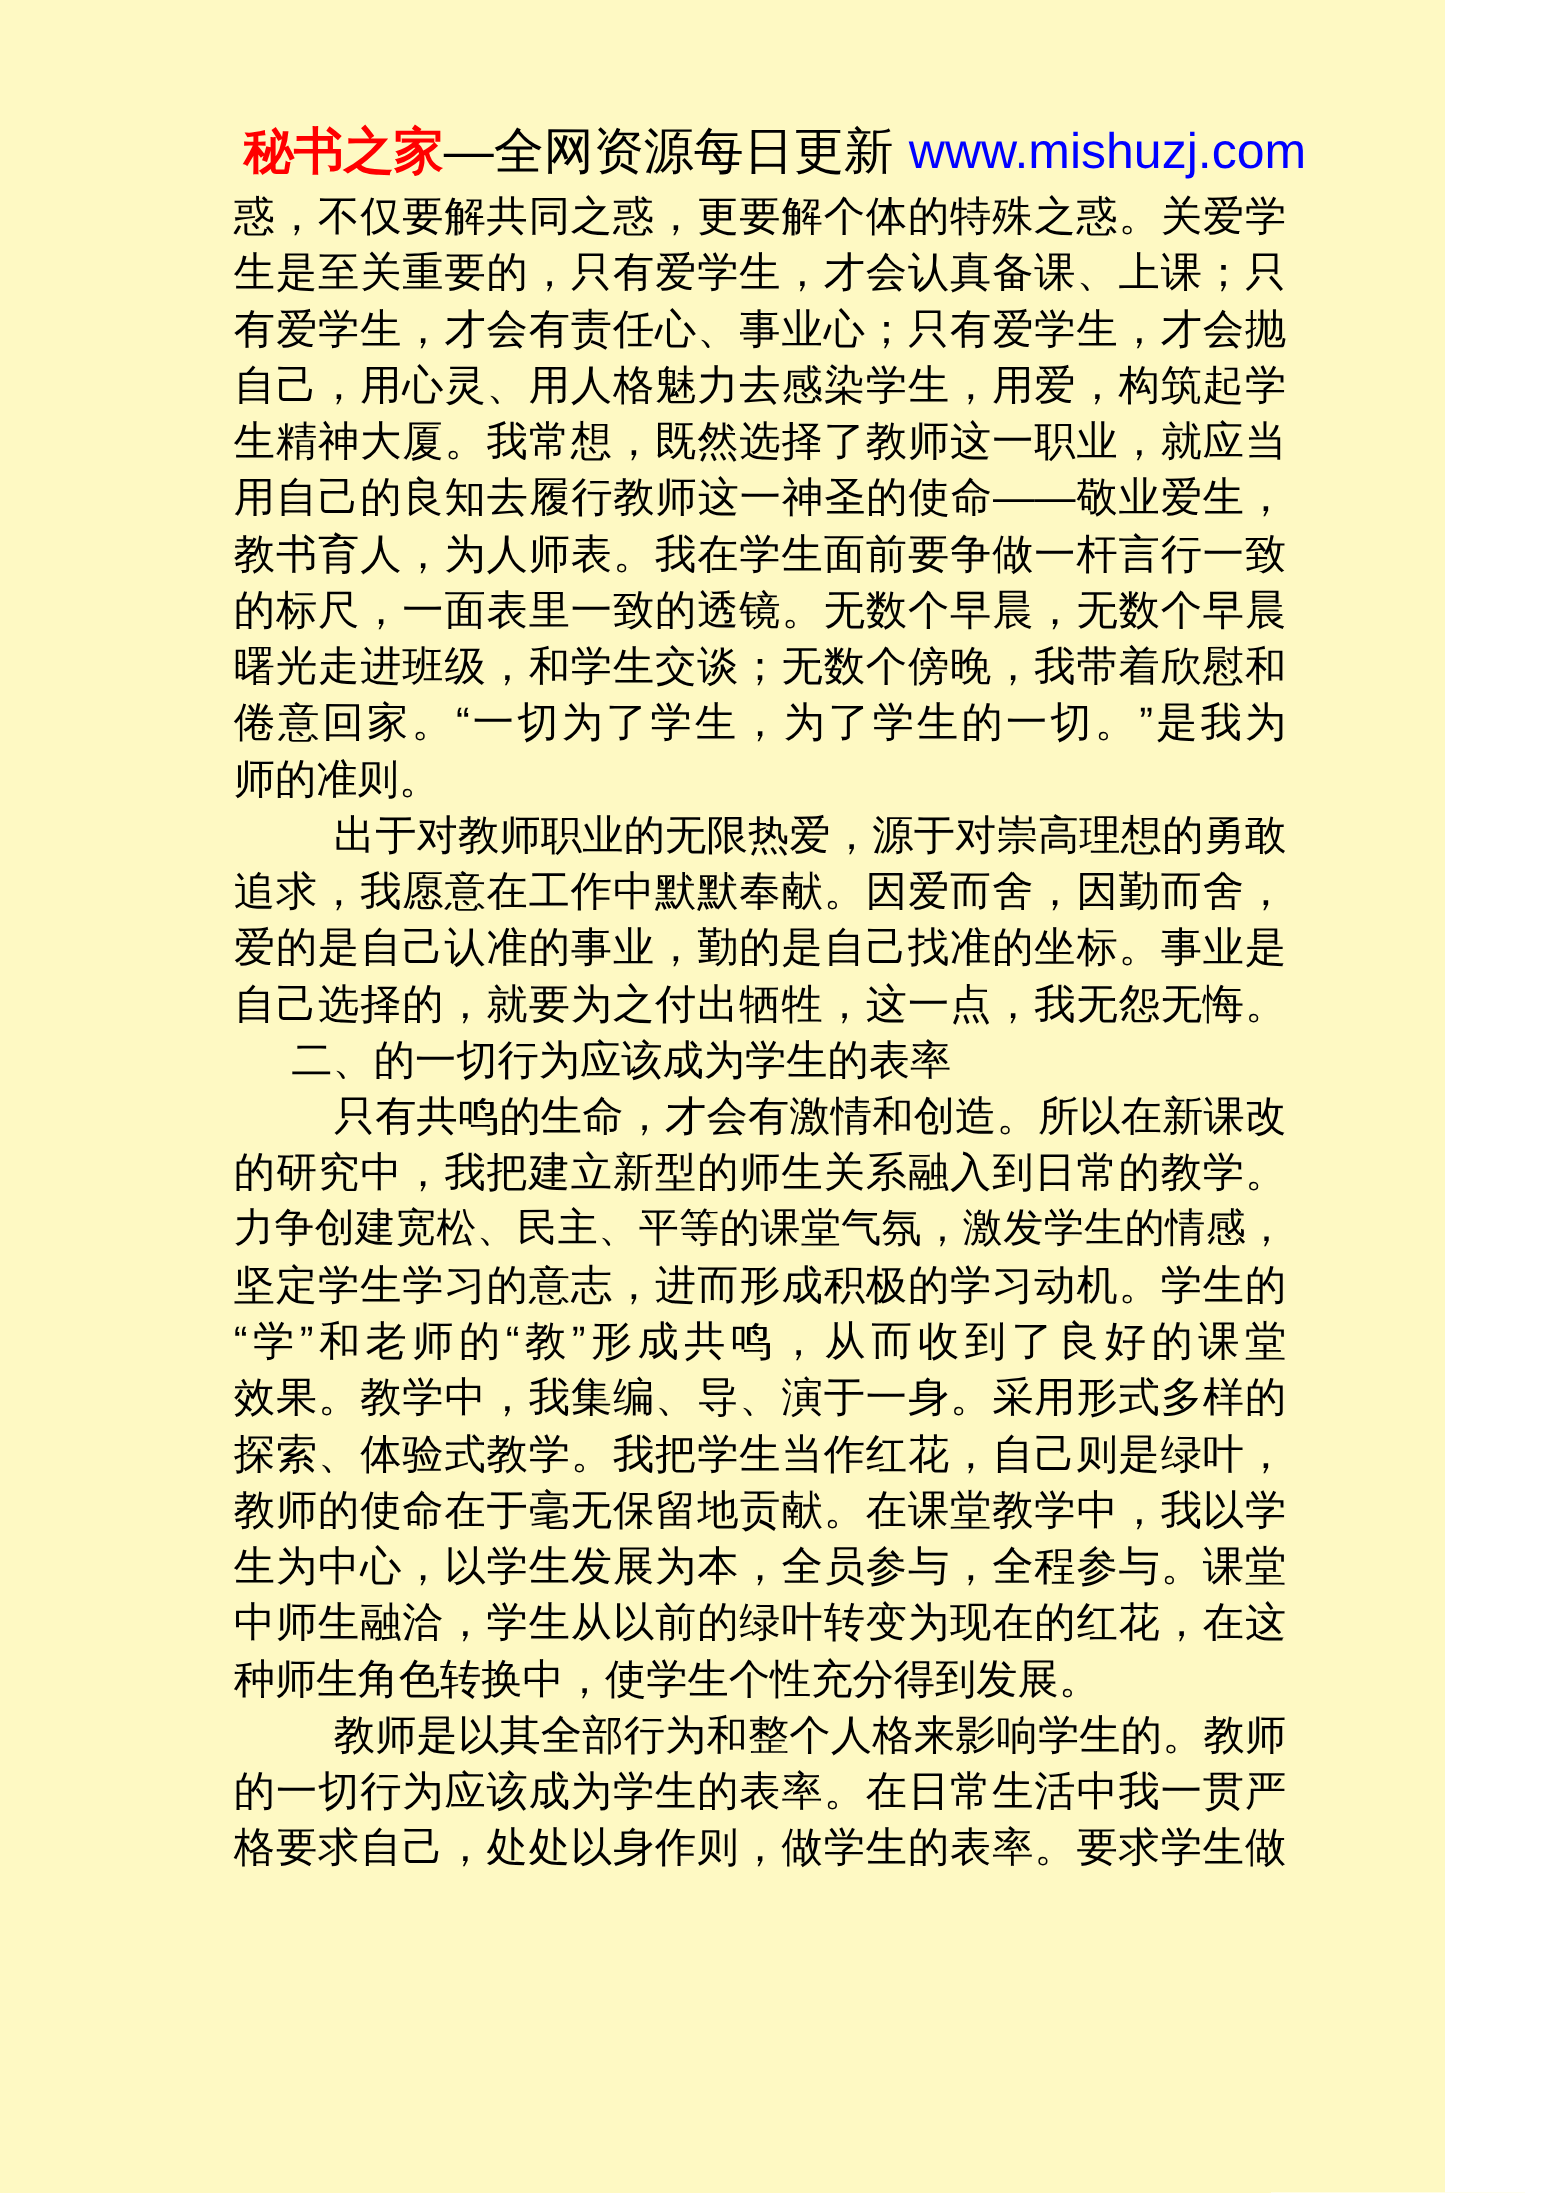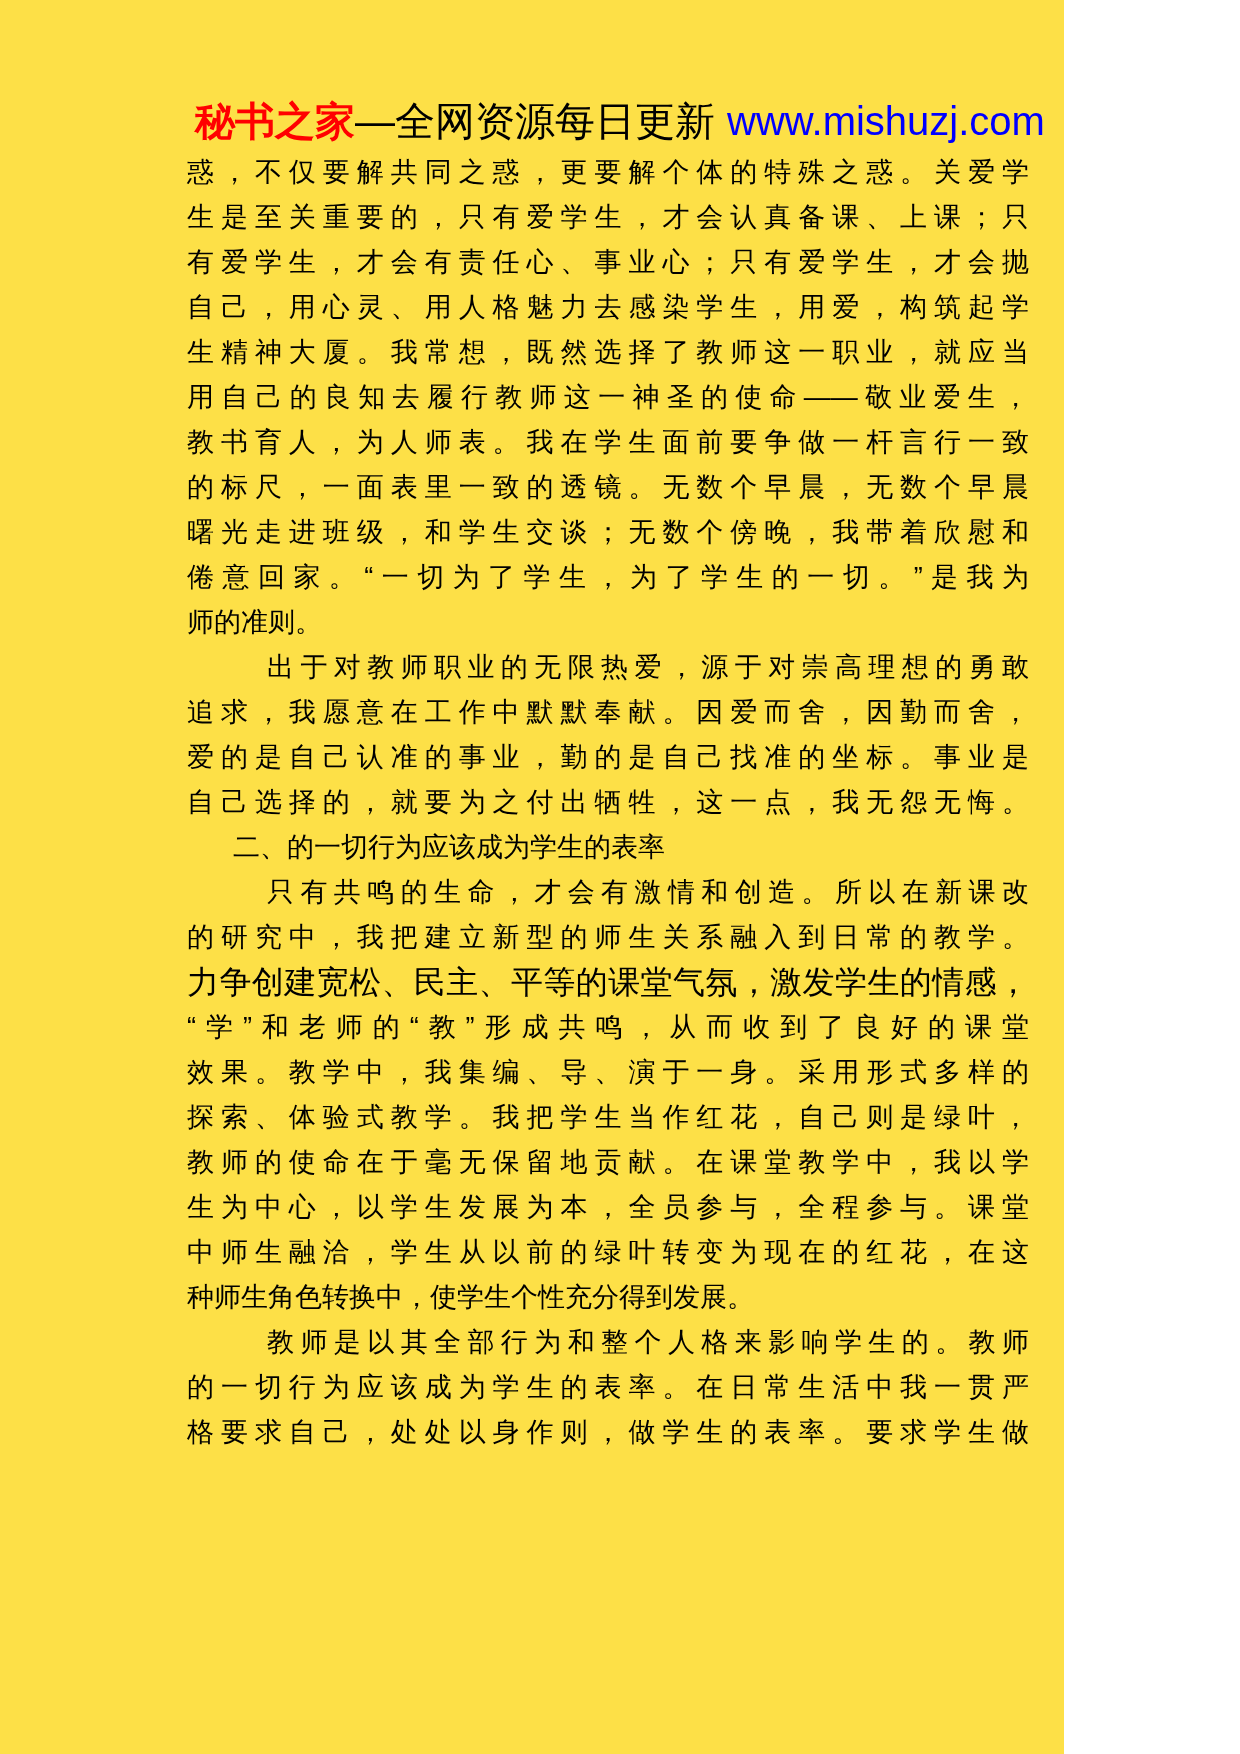--- a/index.html
+++ b/index.html
@@ -2,23 +2,23 @@
 <html><head>
 <meta charset="utf-8">
 <style>
   html, body {
     margin: 0;
     padding: 0;
     background: #ffffff;
   }
   .page {
     position: relative;
-    width: 1064px;
+    width: 1156px;
     height: 1754px;
-    background: #fde047;
+    background: #fef9c3;
     overflow: hidden;
     font-family: "Liberation Sans", "DejaVu Sans", sans-serif;
     color: #000000;
   }
   .doc-header {
     position: absolute;
     top: 98px;
     left: 0;
     width: 1240px;
     text-align: center;
@@ -41,21 +41,21 @@
   }
   .doc-body {
     position: absolute;
     top: 150px;
     left: 187px;
     width: 842px;
   }
   .line {
     width: 842px;
     height: 45px;
-    font-size: 27px;
+    font-size: 33px;
     line-height: 45px;
     text-align: justify;
     text-align-last: justify;
     text-justify: inter-character;
     color: #000000;
     overflow: visible;
   }
   .line.short {
     text-align: left;
     text-align-last: left;
@@ -86,20 +86,21 @@
     <div class="line">倦意回家。“一切为了学生，为了学生的一切。”是我为</div>
     <div class="line short">师的准则。</div>
     <div class="line ind-para">出于对教师职业的无限热爱，源于对崇高理想的勇敢</div>
     <div class="line">追求，我愿意在工作中默默奉献。因爱而舍，因勤而舍，</div>
     <div class="line">爱的是自己认准的事业，勤的是自己找准的坐标。事业是</div>
     <div class="line">自己选择的，就要为之付出牺牲，这一点，我无怨无悔。</div>
     <div class="line ind-head short">二、的一切行为应该成为学生的表率</div>
     <div class="line ind-para">只有共鸣的生命，才会有激情和创造。所以在新课改</div>
     <div class="line">的研究中，我把建立新型的师生关系融入到日常的教学。</div>
     <div class="line tight">力争创建宽松、民主、平等的课堂气氛，激发学生的情感，</div>
+    <div class="line">坚定学生学习的意志，进而形成积极的学习动机。学生的</div>
     <div class="line">“学”和老师的“教”形成共鸣，从而收到了良好的课堂</div>
     <div class="line">效果。教学中，我集编、导、演于一身。采用形式多样的</div>
     <div class="line">探索、体验式教学。我把学生当作红花，自己则是绿叶，</div>
     <div class="line">教师的使命在于毫无保留地贡献。在课堂教学中，我以学</div>
     <div class="line">生为中心，以学生发展为本，全员参与，全程参与。课堂</div>
     <div class="line">中师生融洽，学生从以前的绿叶转变为现在的红花，在这</div>
     <div class="line short">种师生角色转换中，使学生个性充分得到发展。</div>
     <div class="line ind-para">教师是以其全部行为和整个人格来影响学生的。教师</div>
     <div class="line">的一切行为应该成为学生的表率。在日常生活中我一贯严</div>
     <div class="line">格要求自己，处处以身作则，做学生的表率。要求学生做</div>

